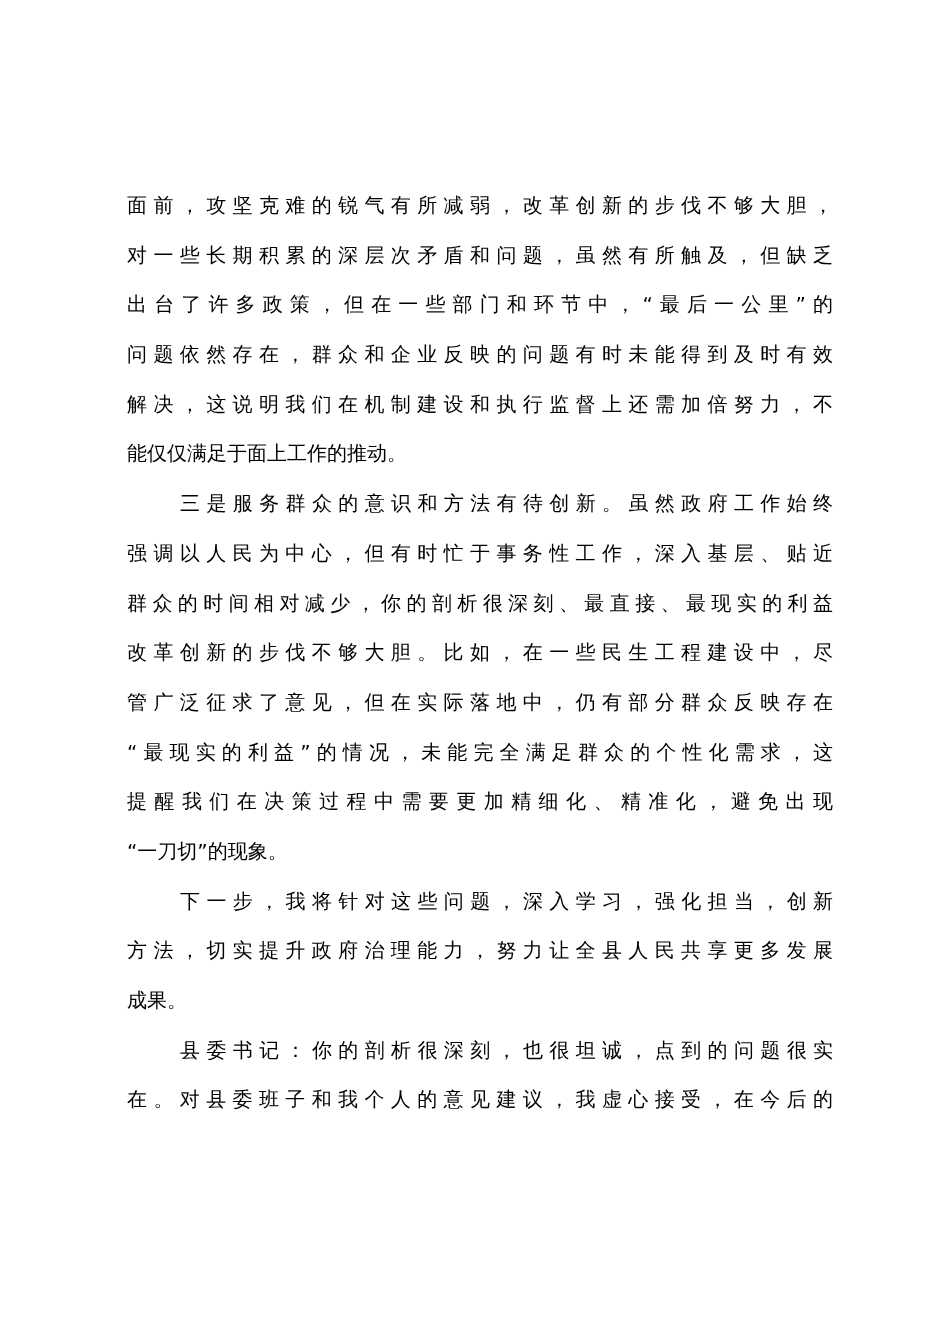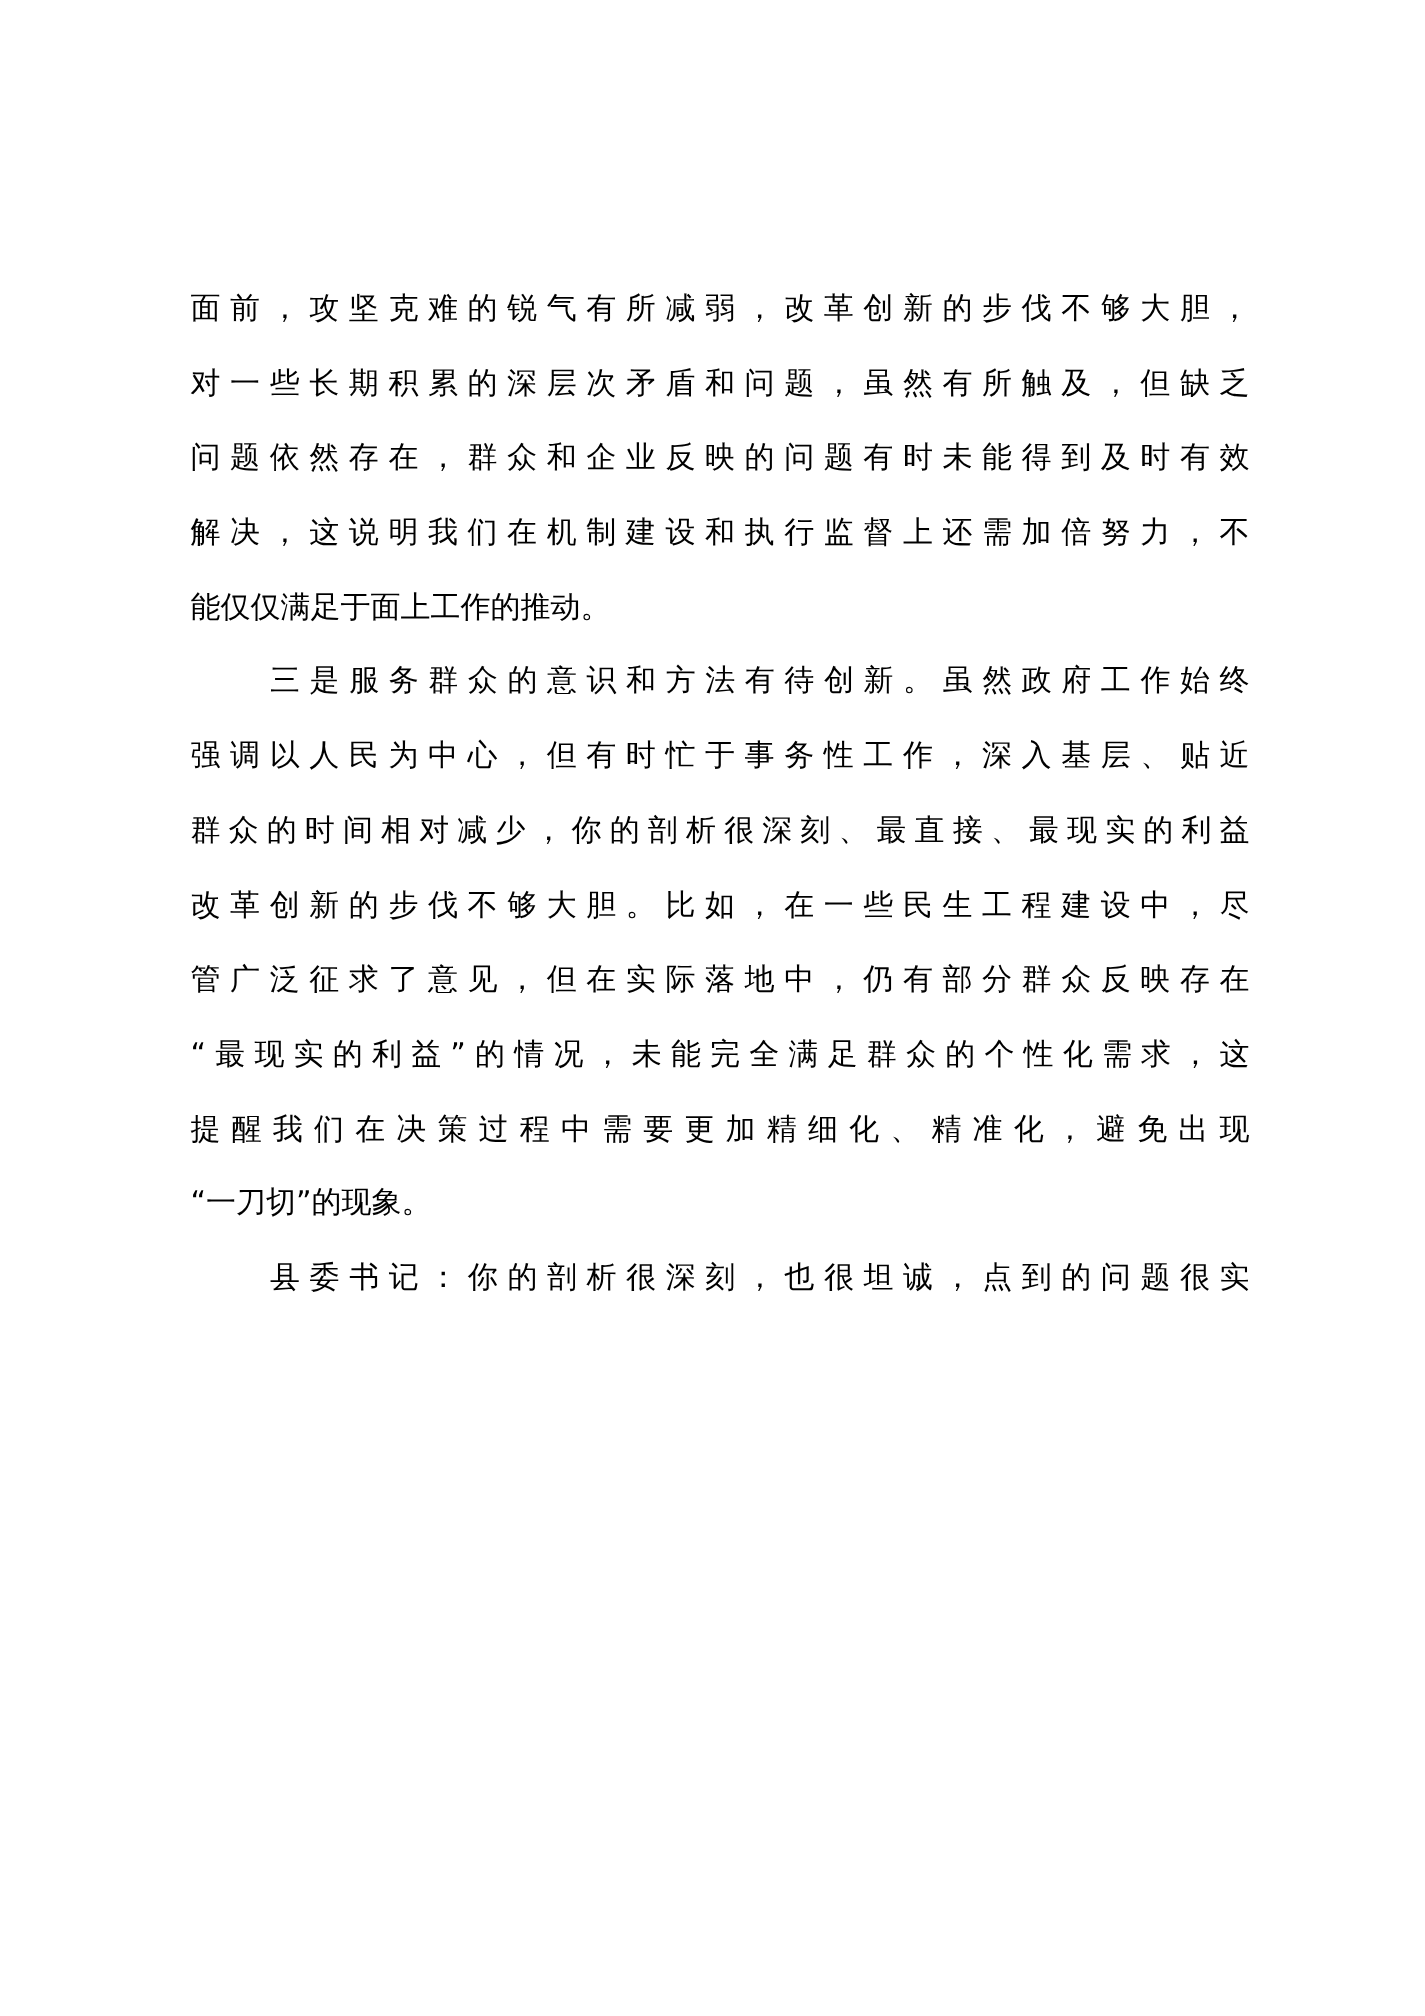--- a/index.html
+++ b/index.html
@@ -39,34 +39,41 @@
     .paragraph { margin: 0; }
   </style>
 </head>
 <body>
 
 <div class="page">
 
   <div class="paragraph">
     <div class="line">面前，攻坚克难的锐气有所减弱，改革创新的步伐不够大胆，</div>
     <div class="line">对一些长期积累的深层次矛盾和问题，虽然有所触及，但缺乏</div>
+    <div class="line">出台了许多政策，但在一些部门和环节中，“最后一公里”的</div>
     <div class="line">问题依然存在，群众和企业反映的问题有时未能得到及时有效</div>
     <div class="line">解决，这说明我们在机制建设和执行监督上还需加倍努力，不</div>
     <div class="line last">能仅仅满足于面上工作的推动。</div>
   </div>
 
   <div class="paragraph">
     <div class="line indent">三是服务群众的意识和方法有待创新。虽然政府工作始终</div>
     <div class="line">强调以人民为中心，但有时忙于事务性工作，深入基层、贴近</div>
     <div class="line">群众的时间相对减少，你的剖析很深刻、最直接、最现实的利益</div>
     <div class="line">改革创新的步伐不够大胆。比如，在一些民生工程建设中，尽</div>
     <div class="line">管广泛征求了意见，但在实际落地中，仍有部分群众反映存在</div>
     <div class="line">“最现实的利益”的情况，未能完全满足群众的个性化需求，这</div>
     <div class="line">提醒我们在决策过程中需要更加精细化、精准化，避免出现</div>
     <div class="line last">“一刀切”的现象。</div>
   </div>
 
+  <div class="paragraph">
+    <div class="line indent">下一步，我将针对这些问题，深入学习，强化担当，创新</div>
+    <div class="line">方法，切实提升政府治理能力，努力让全县人民共享更多发展</div>
+    <div class="line last">成果。</div>
+  </div>
 
   <div class="paragraph">
     <div class="line indent">县委书记：你的剖析很深刻，也很坦诚，点到的问题很实</div>
+    <div class="line">在。对县委班子和我个人的意见建议，我虚心接受，在今后的</div>
   </div>
 
 </div>
 
 </body></html>

